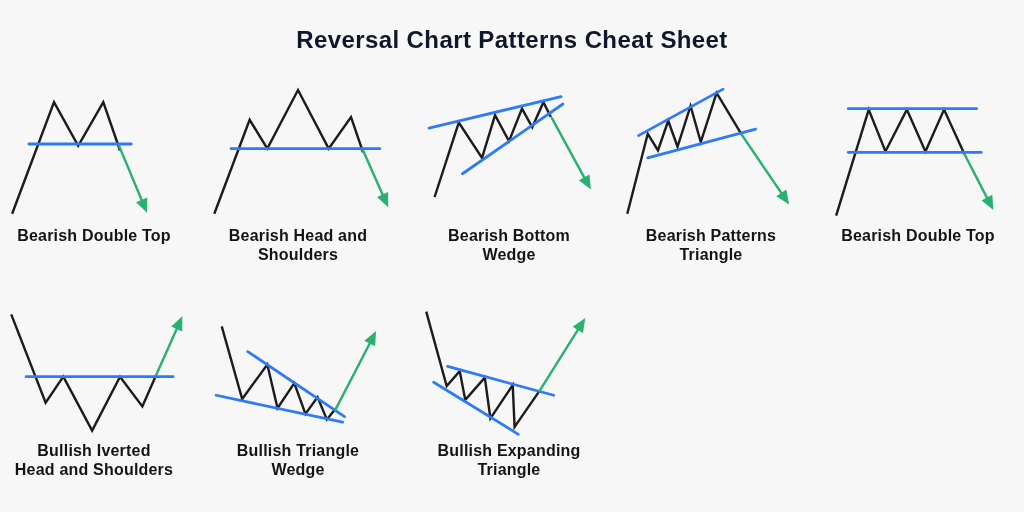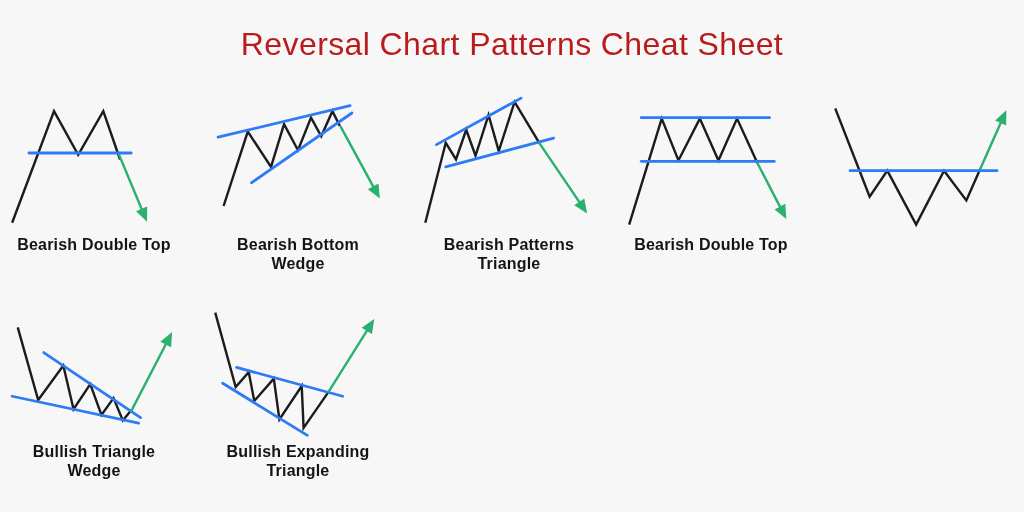--- a/index.html
+++ b/index.html
@@ -6,30 +6,30 @@
   body {
     width:1024px; height:512px;
     background:#f7f7f7;
     font-family:"Liberation Sans", sans-serif;
     color:#161616;
     overflow:hidden;
   }
   .title {
     margin:26px 0 0 0;
     text-align:center;
-    font-size:32px;
-    font-weight:400;
+    font-size:24px;
+    font-weight:700;
     letter-spacing:0.4px;
-    color:#b91c1c;
+    color:#0f172a;
   }
   .board {
     margin-top:22px;
     display:grid;
     grid-template-columns:188px 220px 202px 202px 212px;
-    row-gap:10px;
+    row-gap:18px;
     justify-content:center;
   }
   .cell {
     margin:0;
     display:flex;
     flex-direction:column;
     align-items:center;
   }
   .cell svg { width:186px; height:149px; display:block; }
   .caption {
@@ -57,20 +57,32 @@
         <line x1="30" y1="73" x2="140" y2="73" stroke="#2e7bf6" stroke-width="3" stroke-linecap="round"></line>
         <line x1="127" y1="75" x2="151.23076923076923" y2="133.15384615384616" stroke="#2ab06f" stroke-width="2.6" stroke-linecap="round"></line>
         <polygon points="157,147 145.23076923076923,135.65384615384616 157.23076923076923,130.65384615384616" fill="#2ab06f"></polygon>
       </svg>
     <figcaption class="caption">
       <span>Bearish Double Top</span>
       <span></span>
     </figcaption>
   </figure>
 
+  <figure class="cell">
+    <svg viewBox="0 0 200 160">
+        <polyline points="10,148 48,47 67,78 100,15 133,78 157,44 170,82" fill="none" stroke="#1c1c1e" stroke-width="2.6" stroke-linejoin="miter"></polyline>
+        <line x1="28" y1="78" x2="188" y2="78" stroke="#2e7bf6" stroke-width="3" stroke-linecap="round"></line>
+        <line x1="170" y1="80" x2="190.92879331913352" y2="127.28357009137574" stroke="#2ab06f" stroke-width="2.6" stroke-linecap="round"></line>
+        <polygon points="197,141 184.98500702539633,129.91442631975121 196.8725796128707,124.65271386300026" fill="#2ab06f"></polygon>
+      </svg>
+    <figcaption class="caption">
+      <span>Bearish Head and Shoulders</span>
+      <span></span>
+    </figcaption>
+  </figure>
 
   <figure class="cell">
     <svg viewBox="0 0 200 160">
         <polyline points="20,130 46,50 71,88 85,42 100,70 114,35 125,55 137,28 145,44" fill="none" stroke="#1c1c1e" stroke-width="2.6" stroke-linejoin="miter"></polyline>
         <line x1="14" y1="56" x2="156" y2="22" stroke="#2e7bf6" stroke-width="3" stroke-linecap="round"></line>
         <line x1="50" y1="105" x2="158" y2="30" stroke="#2e7bf6" stroke-width="3" stroke-linecap="round"></line>
         <line x1="146" y1="45" x2="180.8172180397914" y2="108.83156640628424" stroke="#2ab06f" stroke-width="2.6" stroke-linecap="round"></line>
         <polygon points="188,122 175.11089681584792,111.94410525570797 186.5235392637349,105.71902755686051" fill="#2ab06f"></polygon>
       </svg>
     <figcaption class="caption">
@@ -108,20 +120,24 @@
   </figure>
 
 
   <figure class="cell">
     <svg viewBox="0 0 200 160">
         <polyline points="11,25 48,120 67,92 98,150 128,92 152,124 167,90" fill="none" stroke="#1c1c1e" stroke-width="2.6" stroke-linejoin="miter"></polyline>
         <line x1="27" y1="92" x2="185" y2="92" stroke="#2e7bf6" stroke-width="3" stroke-linecap="round"></line>
         <line x1="167" y1="90" x2="188.9079230091983" y2="40.707173229303855" stroke="#2ab06f" stroke-width="2.6" stroke-linecap="round"></line>
         <polygon points="195,27 194.84769807522997,43.347073258651264 182.96814794316663,38.067273199956446" fill="#2ab06f"></polygon>
       </svg>
+    <figcaption class="caption">
+      <span>Bullish Iverted</span>
+      <span>Head and Shoulders</span>
+    </figcaption>
   </figure>
 
   <figure class="cell">
     <svg viewBox="0 0 200 160">
         <polyline points="18,38 40,116 67,79 78,126 96,99 108,132 121,114 131,138 140,127" fill="none" stroke="#1c1c1e" stroke-width="2.6" stroke-linejoin="miter"></polyline>
         <line x1="46" y1="65" x2="150" y2="135" stroke="#2e7bf6" stroke-width="3" stroke-linecap="round"></line>
         <line x1="12" y1="112" x2="148" y2="141" stroke="#2e7bf6" stroke-width="3" stroke-linecap="round"></line>
         <line x1="140" y1="128" x2="177.10439312526142" y2="56.32105873529045" stroke="#2ab06f" stroke-width="2.6" stroke-linecap="round"></line>
         <polygon points="184,43 182.87685191055394,59.30915504767717 171.3319343399689,53.33296242290373" fill="#2ab06f"></polygon>
       </svg>

